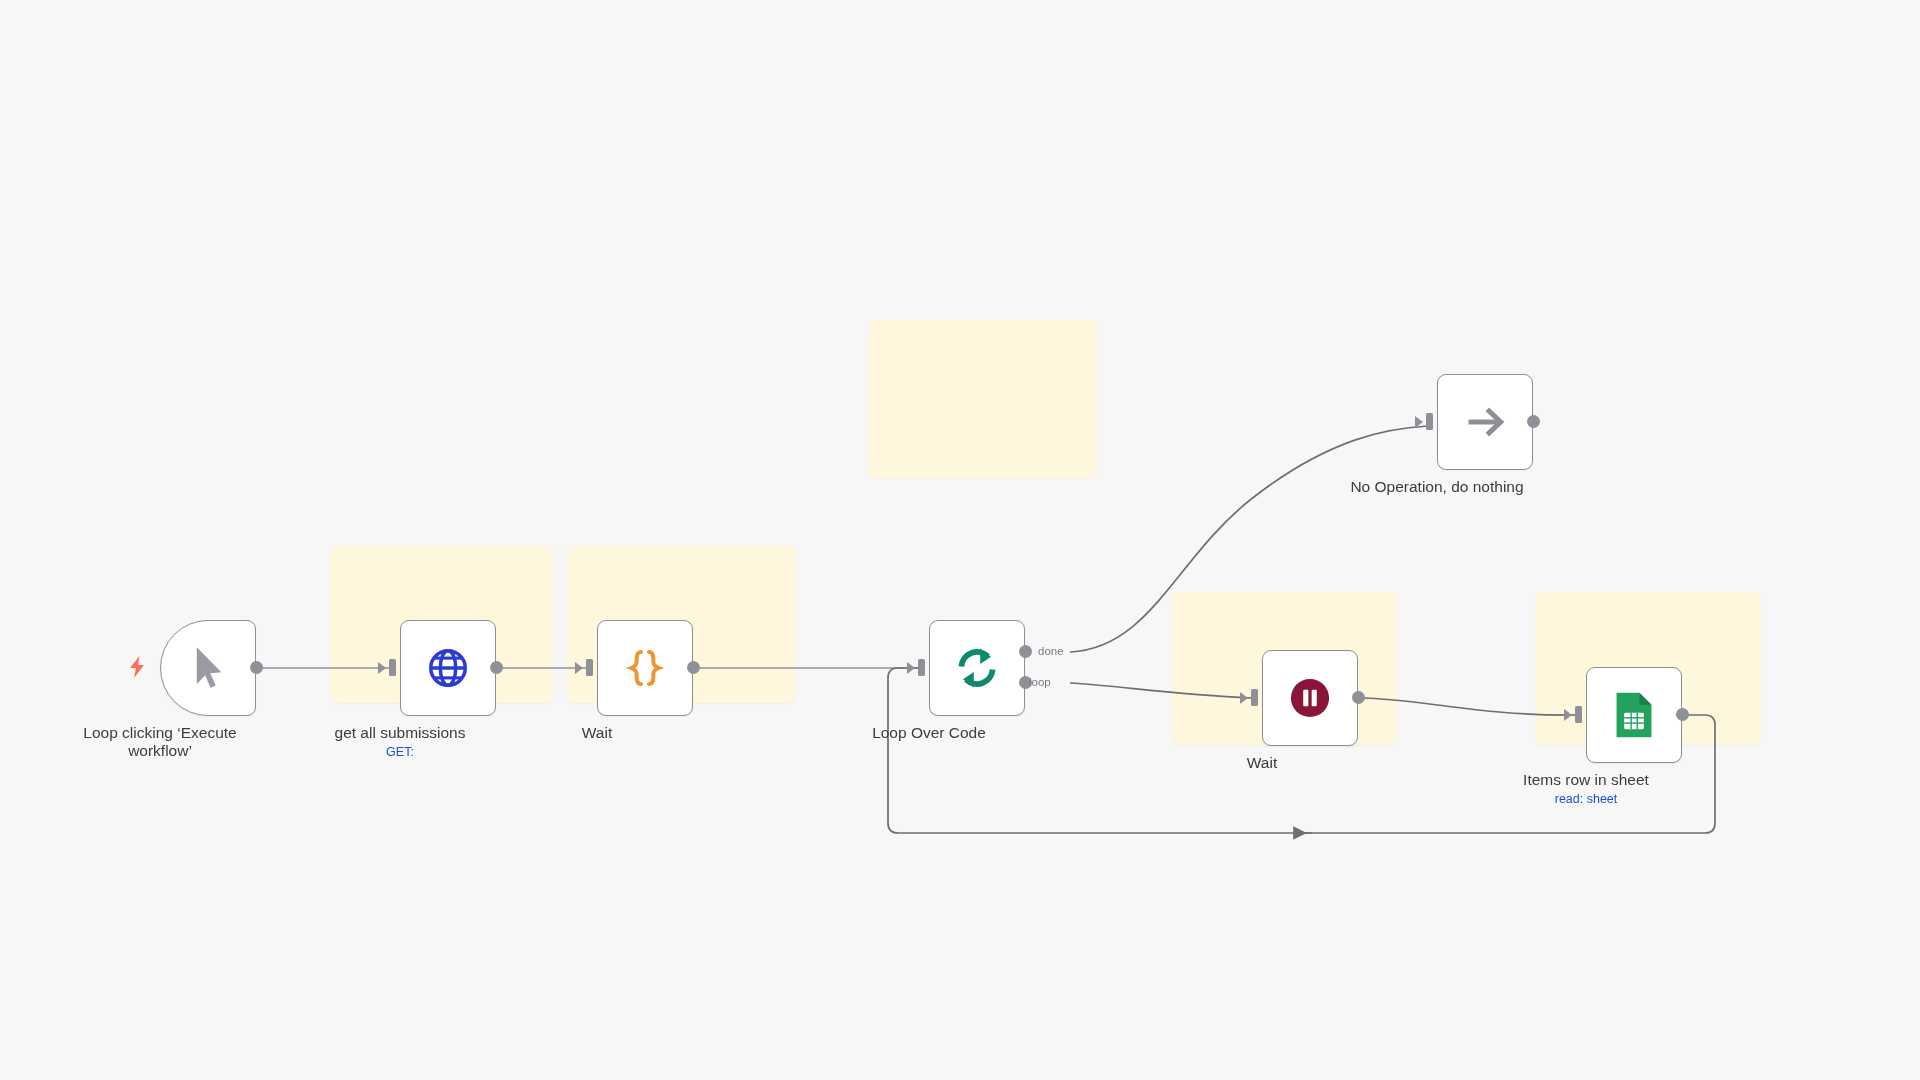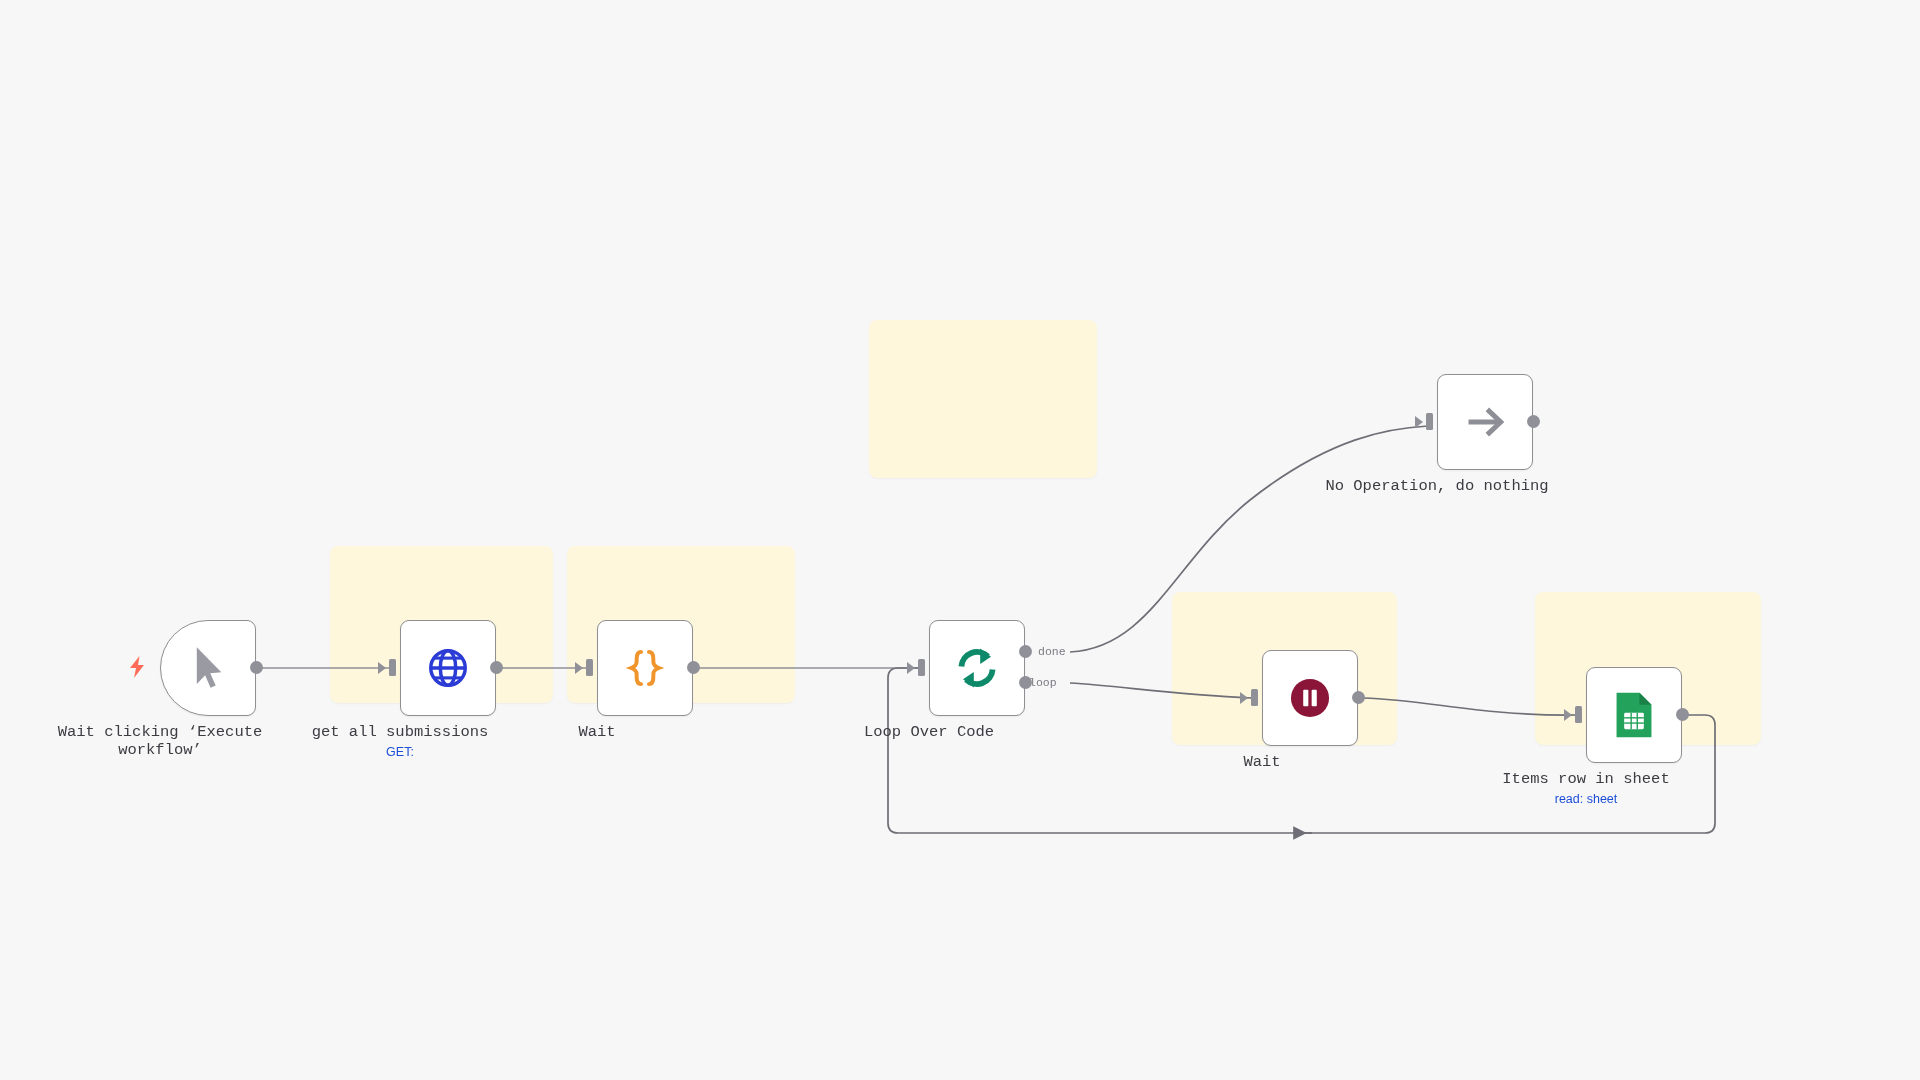--- a/index.html
+++ b/index.html
@@ -69,21 +69,21 @@
   .node-label {
     position: absolute;
     top: 104px;
     left: 50%;
     transform: translateX(-50%);
     width: 260px;
     text-align: center;
     font-size: 15.5px;
     line-height: 1.14;
     color: #3C3C42;
-    font-family: Liberation Mono, monospace;
+    font-family: Liberation Sans, sans-serif;
     white-space: pre-line;
   }
 
   .node-sublabel {
     position: absolute;
     left: 50%;
     transform: translateX(-50%);
     width: 260px;
     text-align: center;
     font-size: 12.5px;
@@ -119,21 +119,21 @@
     border-top: 6px solid transparent;
     border-bottom: 6px solid transparent;
     border-left: 8px solid #909099;
     z-index: 6;
   }
 
   .port-label {
     position: absolute;
     font-size: 11.5px;
     color: #7A7A82;
-    font-family: Liberation Mono, monospace;
+    font-family: Liberation Sans, sans-serif;
     white-space: nowrap;
     z-index: 6;
   }
 
   
   .bolt {
     position: absolute;
     z-index: 5;
   }
 
@@ -185,21 +185,21 @@
       </svg>
     </div>
     <div class="node-box">
       <span>
         <svg class="icon-svg" width="40" height="48" viewBox="0 0 24 30">
           <path d="M5 2 L5 25 L10.2 19.6 L13.6 27.4 L16.8 25.9 L13.4 18.3 L20.3 17.6 Z" fill="#9A9AA2"></path>
         </svg>
       </span>
     </div>
     <div class="port-out" style="left:90px; top:41px;"></div>
-    <div class="node-label">Wait clicking ‘Execute
+    <div class="node-label">Loop clicking ‘Execute
 workflow’</div>
   </div>
 
   <div class="node" style="left:400px; top:620px;">
     <div class="port-in-arrow" style="left:-22px; top:42px;"></div>
     <div class="port-in" style="left:-11px; top:39px;"></div>
     <div class="node-box">
       <span>
         <svg class="icon-svg" width="44" height="44" viewBox="0 0 24 24">
           <circle cx="12" cy="12" r="9.4" fill="none" stroke="#2B3CD6" stroke-width="1.9"></circle>

